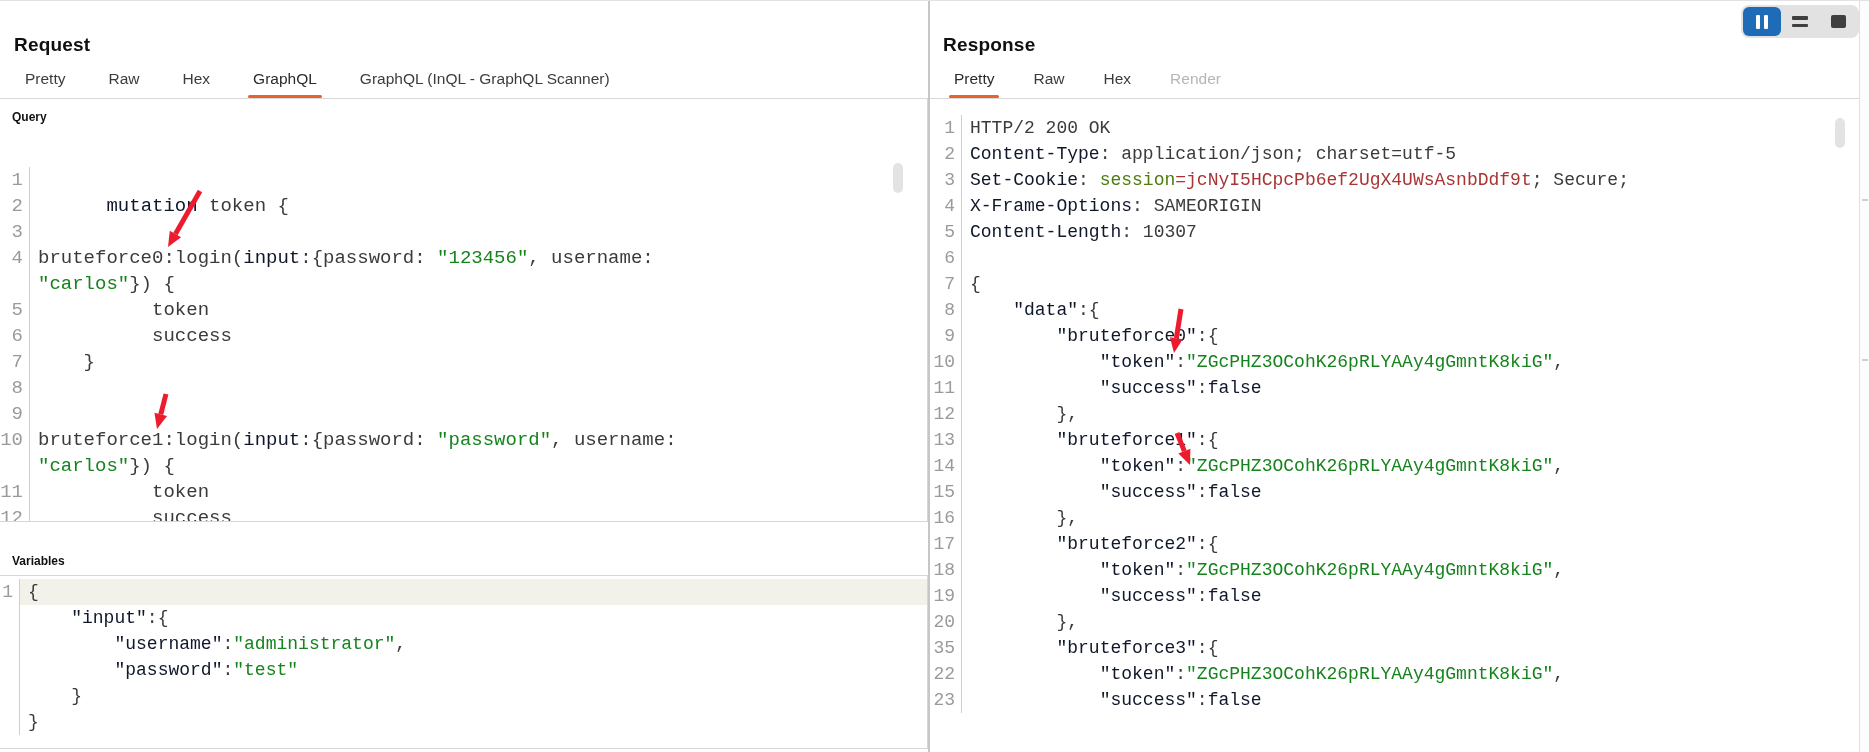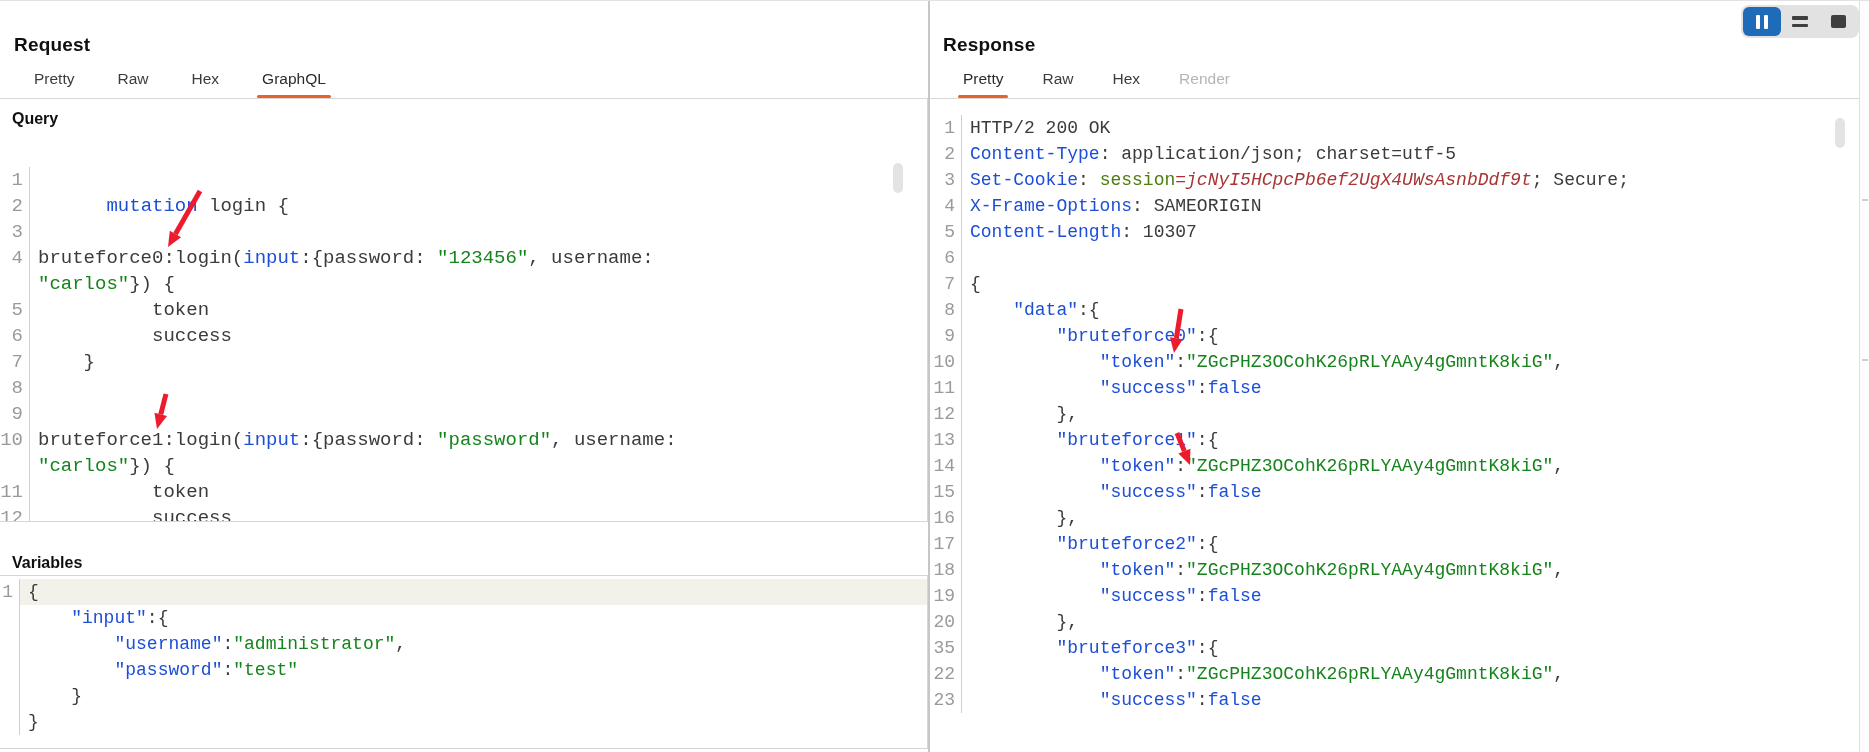--- a/index.html
+++ b/index.html
@@ -10,21 +10,21 @@
   .panel { position:absolute; top:0; height:579px; background:#fff; }
   #request-panel { left:0; width:928px; }
   #response-panel { left:930px; width:939px; }
   #panel-divider { position:absolute; left:928px; top:0; width:2px; height:752px; background:#c6c6c6; z-index:5; }
 
   .panel-title { position:absolute; top:33px; font-size:19px; font-weight:bold; color:#101010; letter-spacing:.2px; }
   #request-panel .panel-title { left:14px; }
   #response-panel .panel-title { left:13px; }
 
   
-  .tabs-row { position:absolute; top:61px; left:17px; right:0; height:36px; }
+  .tabs-row { position:absolute; top:61px; left:8px; right:0; height:36px; }
   .tabs { display:flex; align-items:stretch; height:36px; }
   #request-panel .tabs { margin-left:14px; gap:37px; }
   #response-panel .tabs { margin-left:13px; gap:33px; }
   .tab { position:relative; font-size:15.5px; color:#3c3c3c; line-height:34px; padding:0 3px; cursor:pointer; white-space:nowrap; }
   .tab.selected { color:#2b2b2b; }
   .tab.selected::after { content:""; position:absolute; left:-2px; right:-2px; bottom:0; height:3px; background:#e8622c; border-radius:2px; }
   .tab.disabled { color:#b5b5b5; }
   #tabs-separator { position:absolute; top:97px; left:0; width:1869px; height:1px; background:#d8d8d8; z-index:4; }
 
   
@@ -45,21 +45,21 @@
   .lbtn.active { background:#1e6cb8; }
   .pause-bars { display:flex; gap:4px; }
   .pause-bars i { display:block; width:4px; height:14px; background:#fff; border-radius:1px; }
   .hsplit-bars { display:flex; flex-direction:column; gap:4px; }
   .hsplit-bars i { display:block; width:16px; height:3.5px; background:#3f3f3f; border-radius:1px; }
   .sq { width:15px; height:13px; background:#3f3f3f; border-radius:2px; }
 
   
   .editor { position:absolute; left:0; background:#fff; overflow:hidden; }
   #query-editor { top:97px; width:928px; height:424px; border:1px solid #d6d6d6; border-left:none; }
-  .editor-heading { font-size:16px; font-weight:bold; color:#101010; }
+  .editor-heading { font-size:12px; font-weight:bold; color:#101010; }
   #query-editor .editor-heading { position:absolute; top:11px; left:12px; }
   #query-rows { position:absolute; top:68px; left:0; right:0; }
   #variables-heading { position:absolute; top:553px; left:12px; }
   #variables-editor { top:574px; width:928px; height:174px; border:1px solid #d6d6d6; border-left:none; }
   #variables-rows { position:absolute; top:3px; left:0; right:0; }
   #response-editor { top:98px; left:0; right:10px; height:654px; }
   #response-rows { position:absolute; top:16px; left:0; right:0; }
 
   .crow { display:flex; height:26px; }
   .gut { flex:none; text-align:right; padding-right:6px; color:#9a9a9a; border-right:1px solid #cfcfcf; }
@@ -67,24 +67,24 @@
   .crow.hl .ct { background:#f2f1ea; }
 
   .query-code { font-family:"Liberation Mono", monospace; font-size:19px; line-height:26px; }
   .query-code .gut { width:30px; }
   .vars-code { font-family:"Liberation Mono", monospace; font-size:18px; line-height:26px; }
   .vars-code .gut { width:20px; }
   .resp-code { font-family:"Liberation Mono", monospace; font-size:18px; line-height:26px; }
   .resp-code .gut { width:32px; }
 
   .tk-pl   { color:#3b3b3b; }
-  .tk-key  { color:#1d4ed8; }
+  .tk-key  { color:#0f172a; }
   .tk-str  { color:#15841c; }
   .tk-blue { color:#4d7c0f; }
-  .tk-red  { color:#a93434;font-style:italic; }
+  .tk-red  { color:#a93434; }
 
   
   .scroll-thumb { position:absolute; width:10px; height:30px; border-radius:5px; background:#e3e3e3; cursor:pointer; }
   #query-thumb { right:24px; top:64px; }
   #response-thumb { right:14px; top:19px; }
 
   
   #edge-strip { position:absolute; right:0; top:0; width:10px; height:752px; background:#fdfdfd; border-left:1px solid #e0e0e0; z-index:6; }
   .edge-tick { position:absolute; left:2px; width:6px; height:2px; background:#cfcfcf; }
 
@@ -97,20 +97,21 @@
 
   <div class="panel" id="request-panel">
     <div class="panel-title">Request</div>
 
     <div class="tabs-row">
       <div class="tabs" id="request-tabs">
           <div class="tab">Pretty</div>
           <div class="tab">Raw</div>
           <div class="tab">Hex</div>
           <div class="tab selected">GraphQL</div>
+          <div class="tab">GraphQL (InQL - GraphQL Scanner)</div>
         </div>
       <div class="toolbar">
         <div class="tbtn graybg">
           <span>
             <svg width="22" height="22" viewBox="0 0 24 24">
                 <path d="M3 12c2.6-4.4 6-6.4 9-6.4s6.4 2 9 6.4c-2.6 4.4-6 6.4-9 6.4S5.6 16.4 3 12z" fill="none" stroke="#3f3f3f" stroke-width="1.7"></path>
                 <circle cx="12" cy="12" r="3.1" fill="none" stroke="#3f3f3f" stroke-width="1.7"></circle>
                 <line x1="4.5" y1="4.5" x2="19.5" y2="19.5" stroke="#3f3f3f" stroke-width="1.7"></line>
               </svg>
           </span>
@@ -138,21 +139,21 @@
 
     <div class="editor" id="query-editor">
       <div class="editor-heading">Query</div>
       <div class="query-code" id="query-rows">
           <div class="crow">
             <span class="gut">1</span>
             <span class="ct"></span>
           </div>
           <div class="crow">
             <span class="gut">2</span>
-            <span class="ct"><span class="tk-pl">      </span><span class="tk-key">mutation</span><span class="tk-pl"> login {</span></span>
+            <span class="ct"><span class="tk-pl">      </span><span class="tk-key">mutation</span><span class="tk-pl"> token {</span></span>
           </div>
           <div class="crow">
             <span class="gut">3</span>
             <span class="ct"></span>
           </div>
           <div class="crow">
             <span class="gut">4</span>
             <span class="ct"><span class="tk-pl">bruteforce0:login(</span><span class="tk-key">input</span><span class="tk-pl">:{password: </span><span class="tk-str">"123456"</span><span class="tk-pl">, username:</span></span>
           </div>
           <div class="crow">

